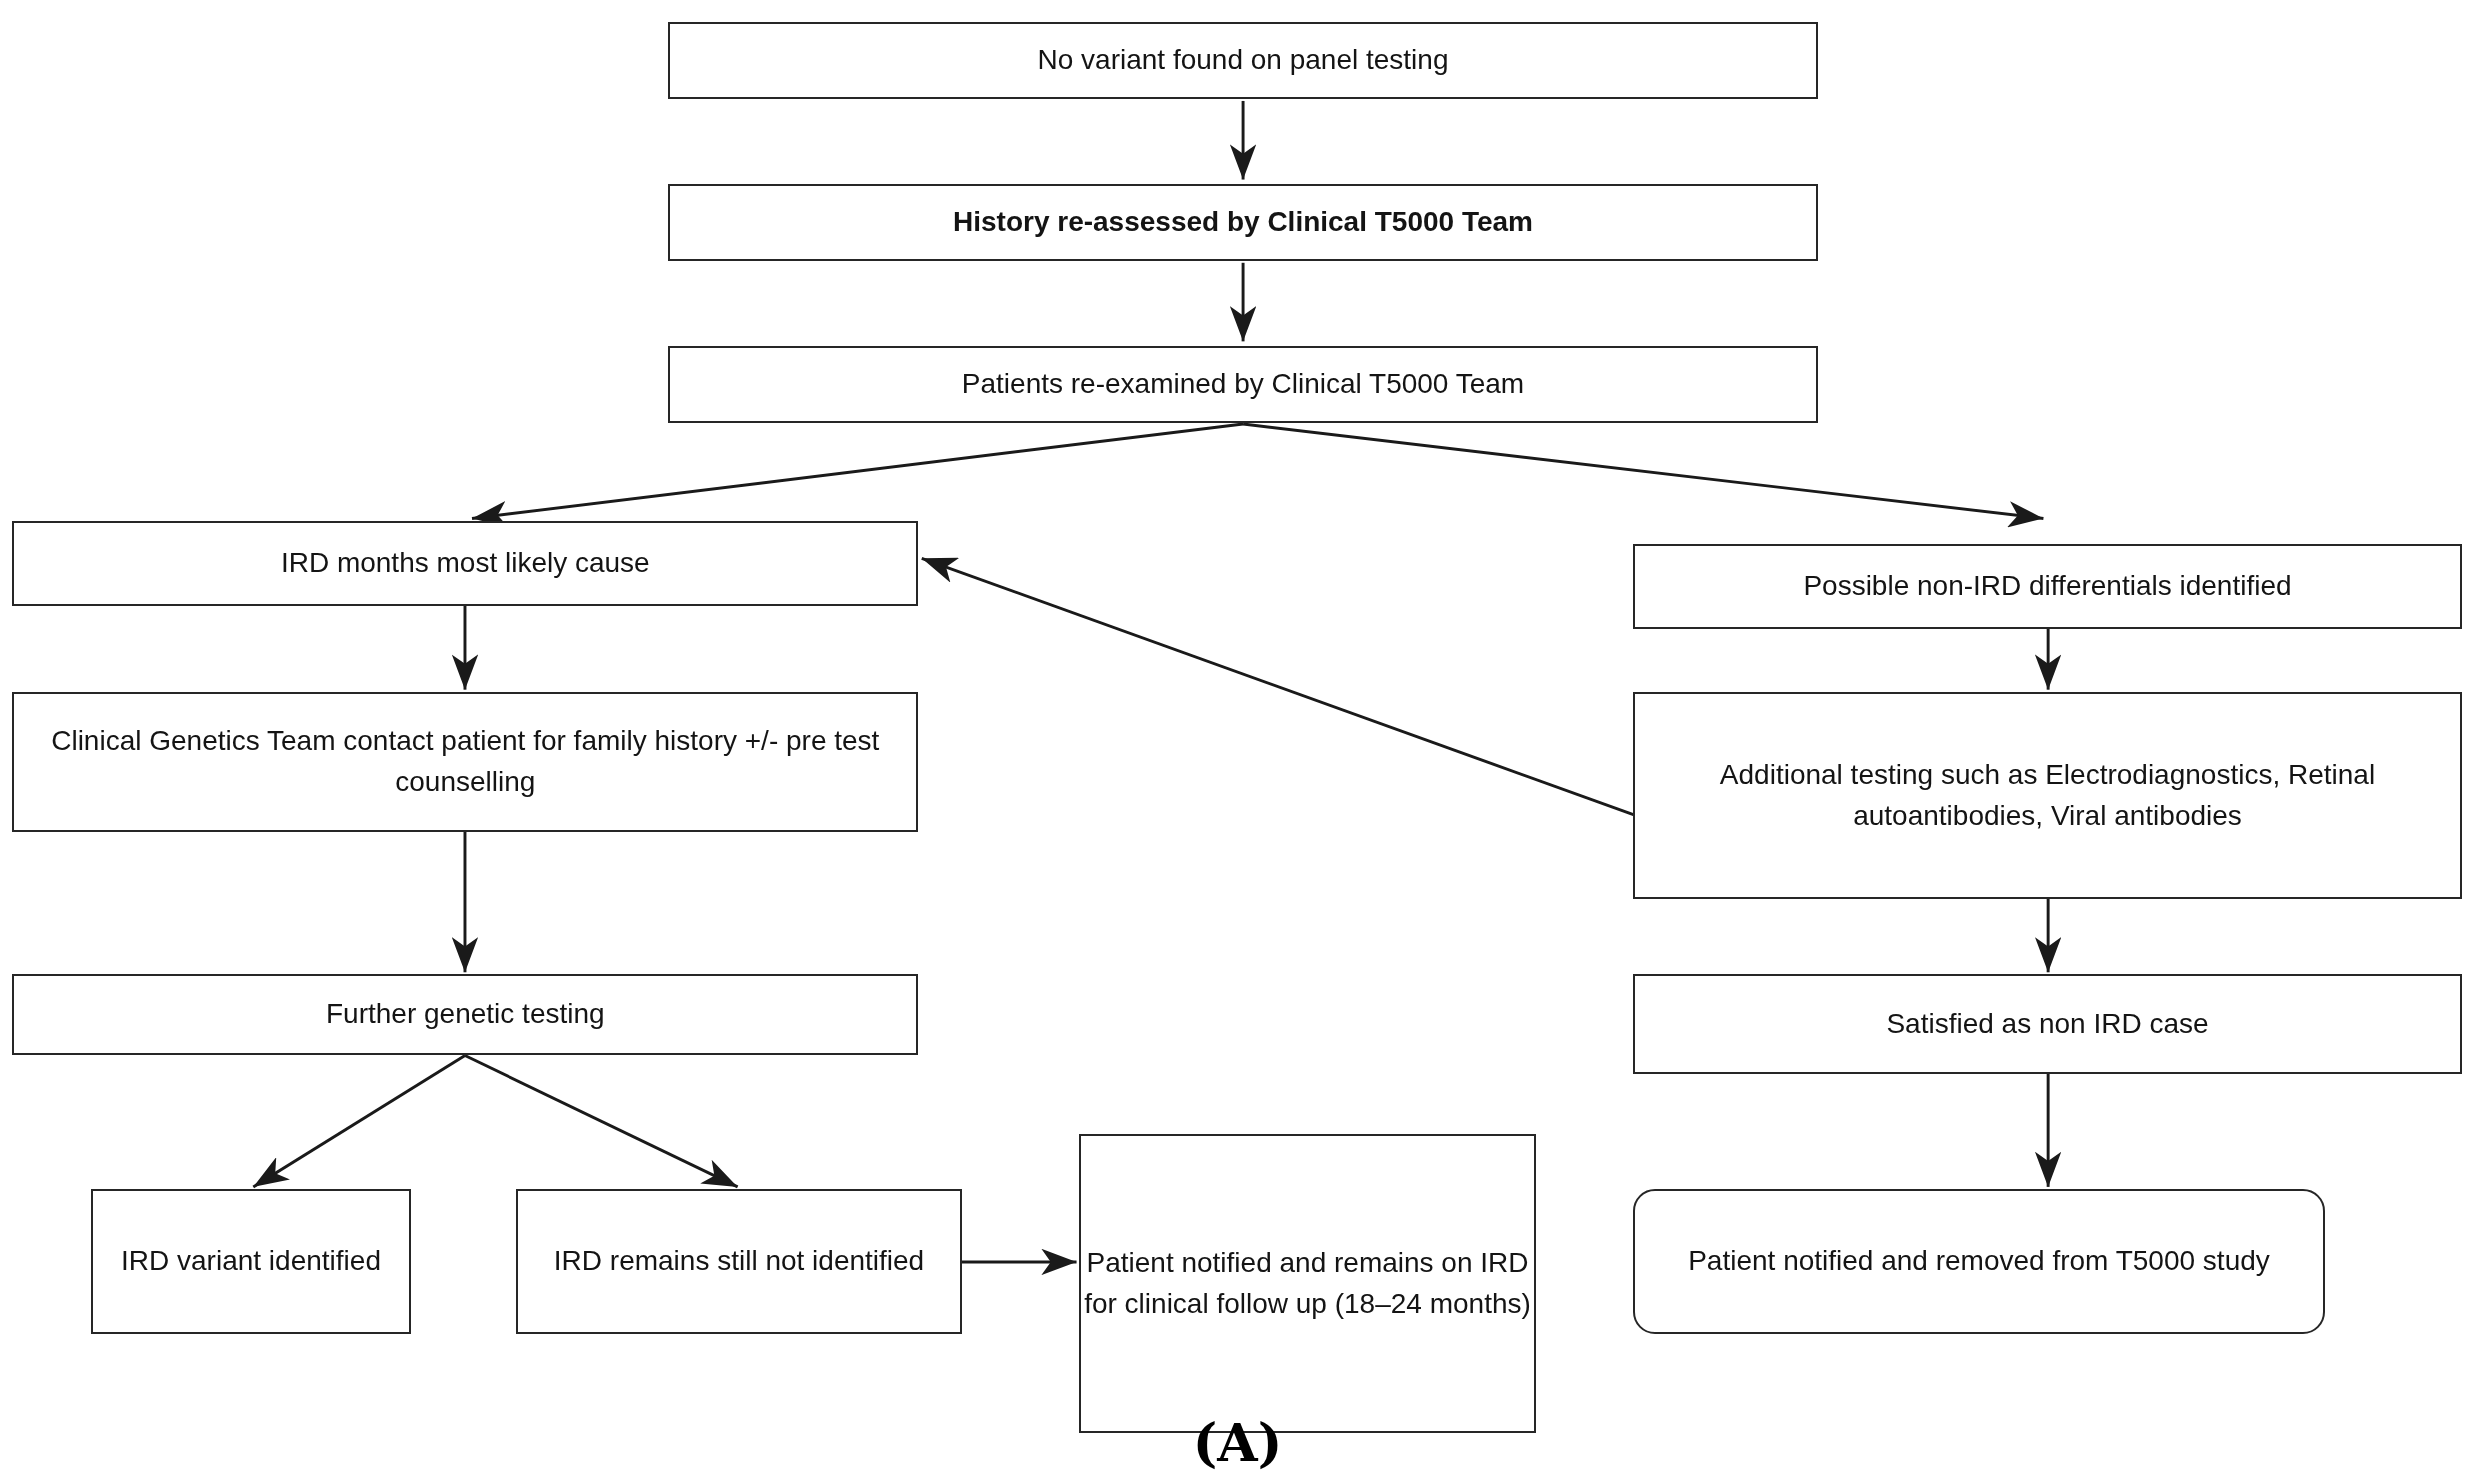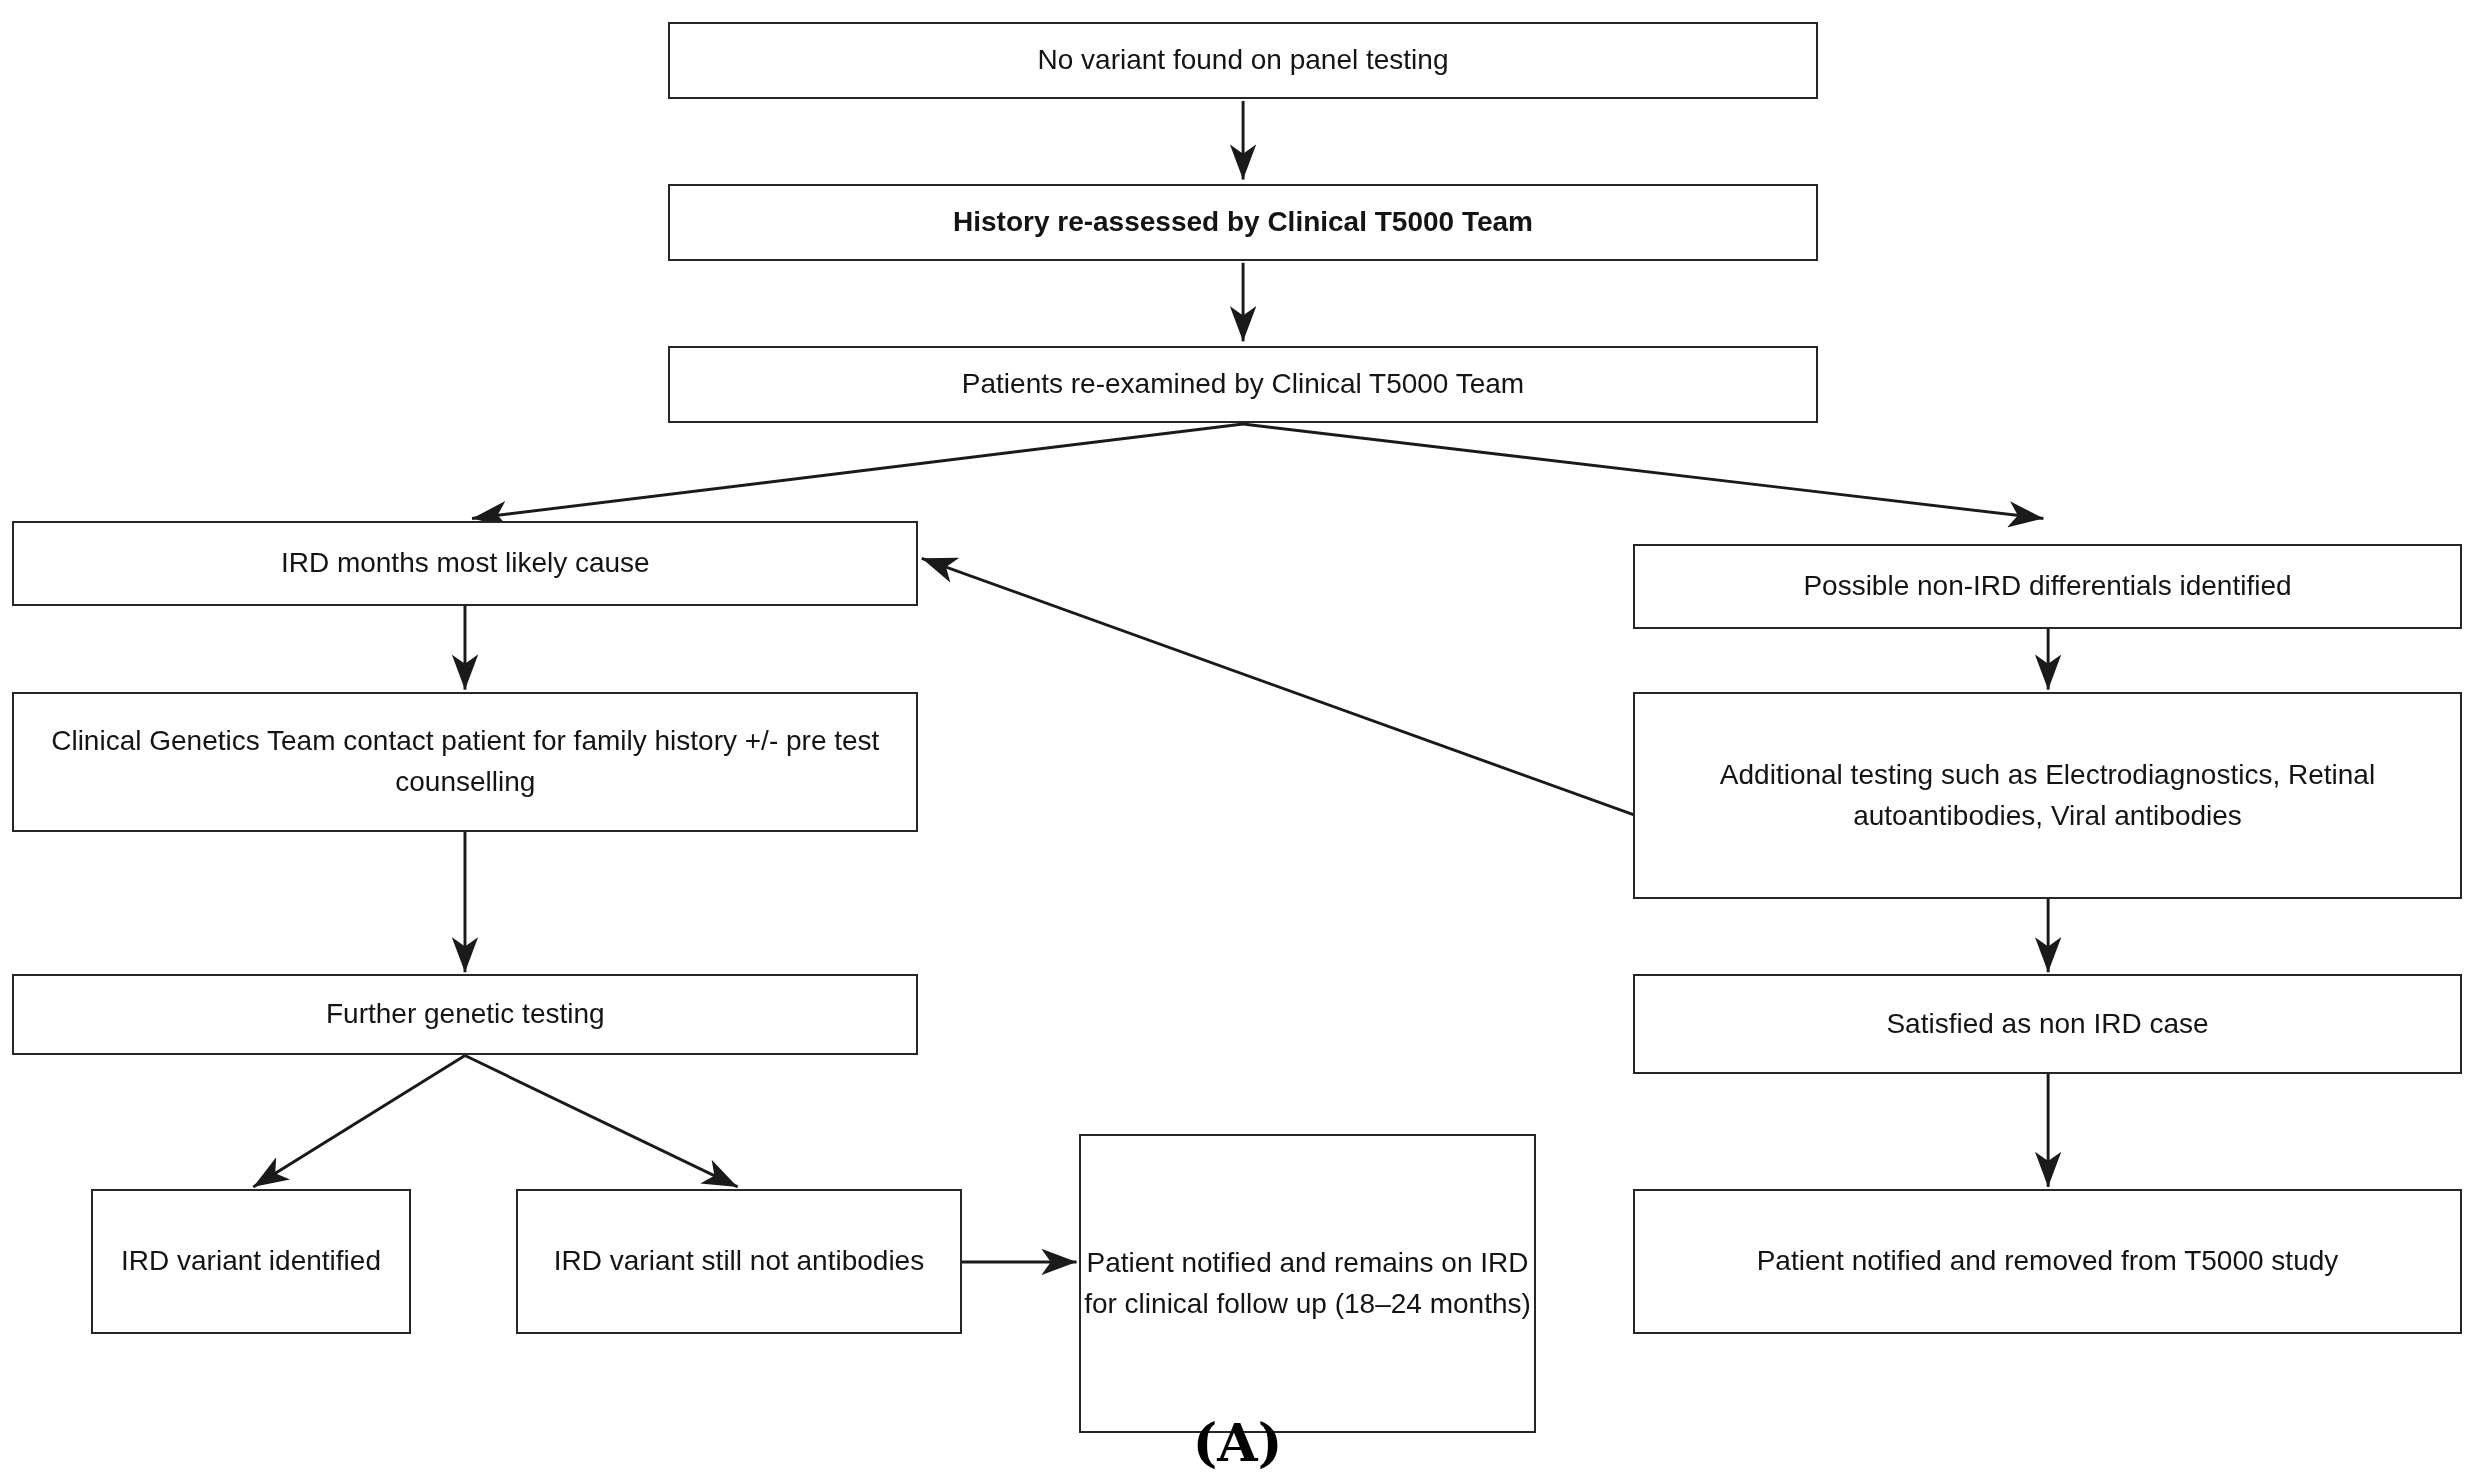--- a/index.html
+++ b/index.html
@@ -28,21 +28,21 @@
   #b3 {left:668px;top:346px; width:1150px;height:77px;}
   #b4 {left:12.3px;  top:521px; width:906px;height:85px;}
   #b5 {left:1633px;top:544px; width:829px;height:85px;padding:0 11.7px;}
   #b6 {left:12.3px;  top:692px;width:906px;height:140px;padding:0 23.5px;}
   #b7 {left:1633px;top:692px;width:829px;height:207px;padding:0 35px;}
   #b8 {left:12.3px;  top:974px;width:906px;height:81px;}
   #b9 {left:1633px;top:974px;width:829px;height:100px;}
   #b10{left:91px; top:1189px;width:320px; height:145px;padding:0 17.6px;}
   #b11{left:516px; top:1189px;width:446px; height:145px;padding:0 14.7px;}
   #b12{left:1079px;top:1134px;width:457px; height:299px;padding:0 2px;}
-  #b13{left:1633px;top:1189px;width:829px;height:145px;padding:0 41px;}
+  #b13{left:1633px;top:1189px;width:692px;height:145px;padding:0 41px;border-radius:22px;}
   .arrows{position:absolute;left:0;top:0;width:2475px;height:1479px;pointer-events:none;}
   .arrows line{stroke:#1a1a1a;stroke-width:5;fill:none;}
   .fig-label{
     position:absolute;left:0;top:1412px;width:2475px;
     text-align:center;
     font-family:"DejaVu Serif",serif;
     font-weight:bold;
     font-size:52px;
     color:#000000;
   }
@@ -76,20 +76,20 @@
   <div class="node single" id="b1">No variant found on panel testing</div>
   <div class="node single" id="b2">History re-assessed by Clinical T5000 Team</div>
   <div class="node single" id="b3">Patients re-examined by Clinical T5000 Team</div>
   <div class="node single" id="b4">IRD months most likely cause</div>
   <div class="node single" id="b5">Possible non-IRD differentials identified</div>
   <div class="node" id="b6">Clinical Genetics Team contact patient for family history +/- pre test counselling</div>
   <div class="node" id="b7">Additional testing such as Electrodiagnostics, Retinal autoantibodies, Viral antibodies</div>
   <div class="node single" id="b8">Further genetic testing</div>
   <div class="node single" id="b9">Satisfied  as non IRD case</div>
   <div class="node" id="b10">IRD variant identified</div>
-  <div class="node" id="b11">IRD variant still not antibodies</div>
+  <div class="node" id="b11">IRD remains still not identified</div>
   <div class="node" id="b12">Patient notified and remains on IRD for clinical follow up (18–24 months)</div>
   <div class="node" id="b13">Patient notified and removed from T5000 study</div>
 
   <div class="fig-label">(A)</div>
 
 </div>
 
 
 </body></html>

